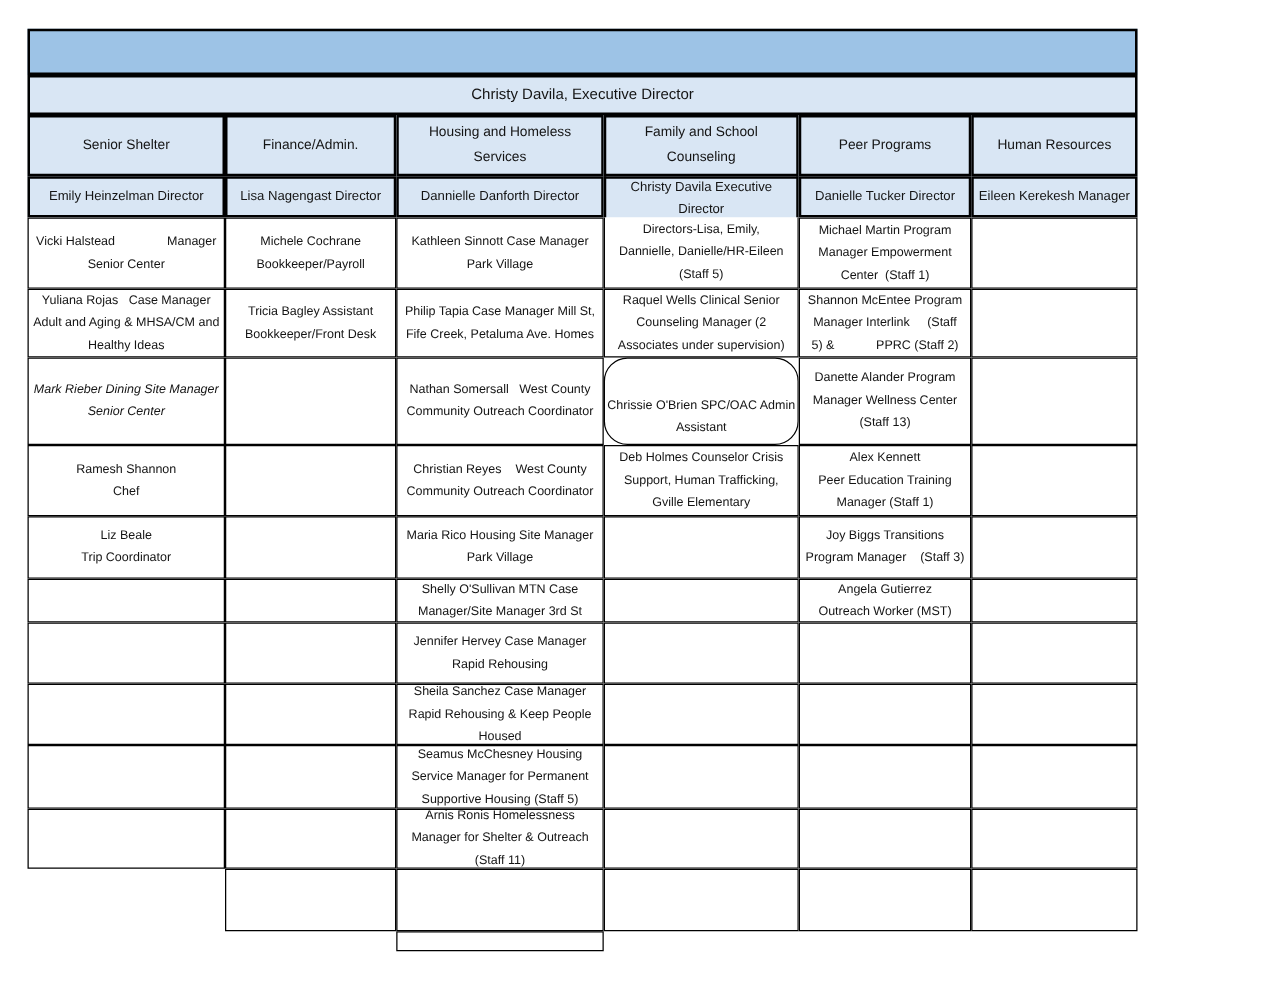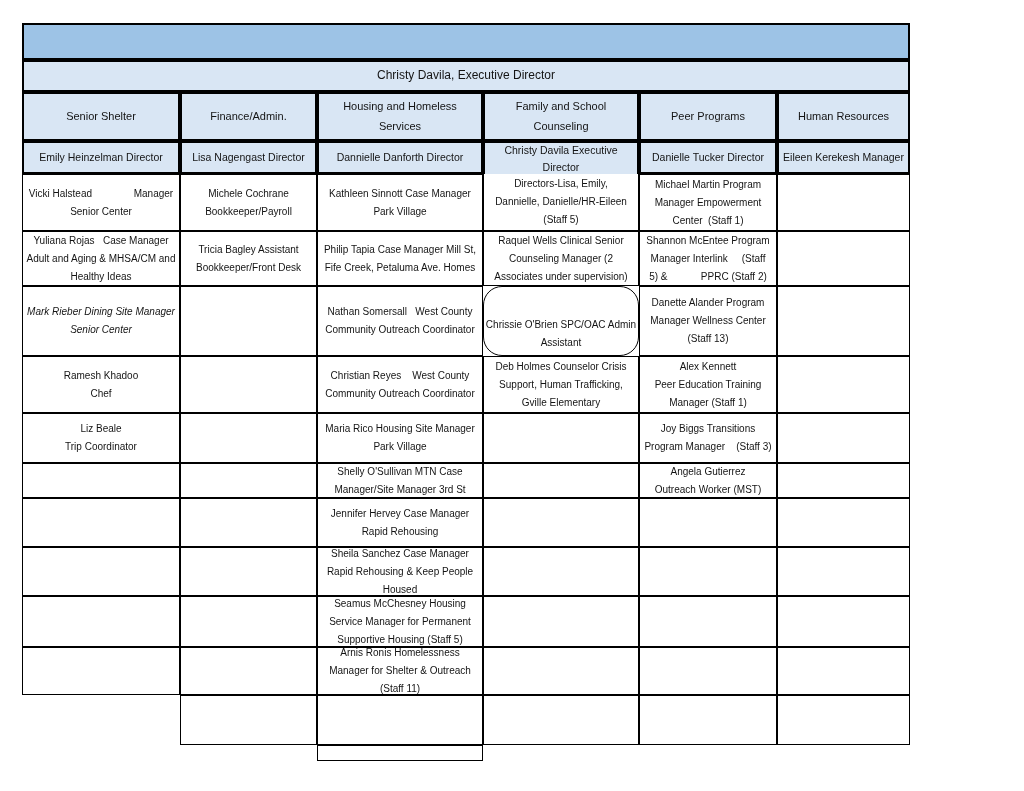--- a/index.html
+++ b/index.html
@@ -89,21 +89,21 @@
 Senior Center</div>
       <div class="cell kind-body" style="grid-area: 7 / 2;"></div>
       <div class="cell kind-body" style="grid-area: 7 / 3;">Nathan Somersall   West County
 Community Outreach Coordinator</div>
       <div class="cell kind-body va-end" style="grid-area: 7 / 4; border-radius: 19px;">Chrissie O'Brien SPC/OAC Admin
 Assistant</div>
       <div class="cell kind-body" style="grid-area: 7 / 5;">Danette Alander Program
 Manager Wellness Center
 (Staff 13)</div>
       <div class="cell kind-body" style="grid-area: 7 / 6;"></div>
-      <div class="cell kind-body" style="grid-area: 8 / 1;">Ramesh Khadoo
+      <div class="cell kind-body" style="grid-area: 8 / 1;">Ramesh Shannon
 Chef</div>
       <div class="cell kind-body" style="grid-area: 8 / 2;"></div>
       <div class="cell kind-body" style="grid-area: 8 / 3;">Christian Reyes    West County
 Community Outreach Coordinator</div>
       <div class="cell kind-body" style="grid-area: 8 / 4;">Deb Holmes Counselor Crisis
 Support, Human Trafficking,
 Gville Elementary</div>
       <div class="cell kind-body" style="grid-area: 8 / 5;">Alex Kennett
 Peer Education Training
 Manager (Staff 1)</div>

